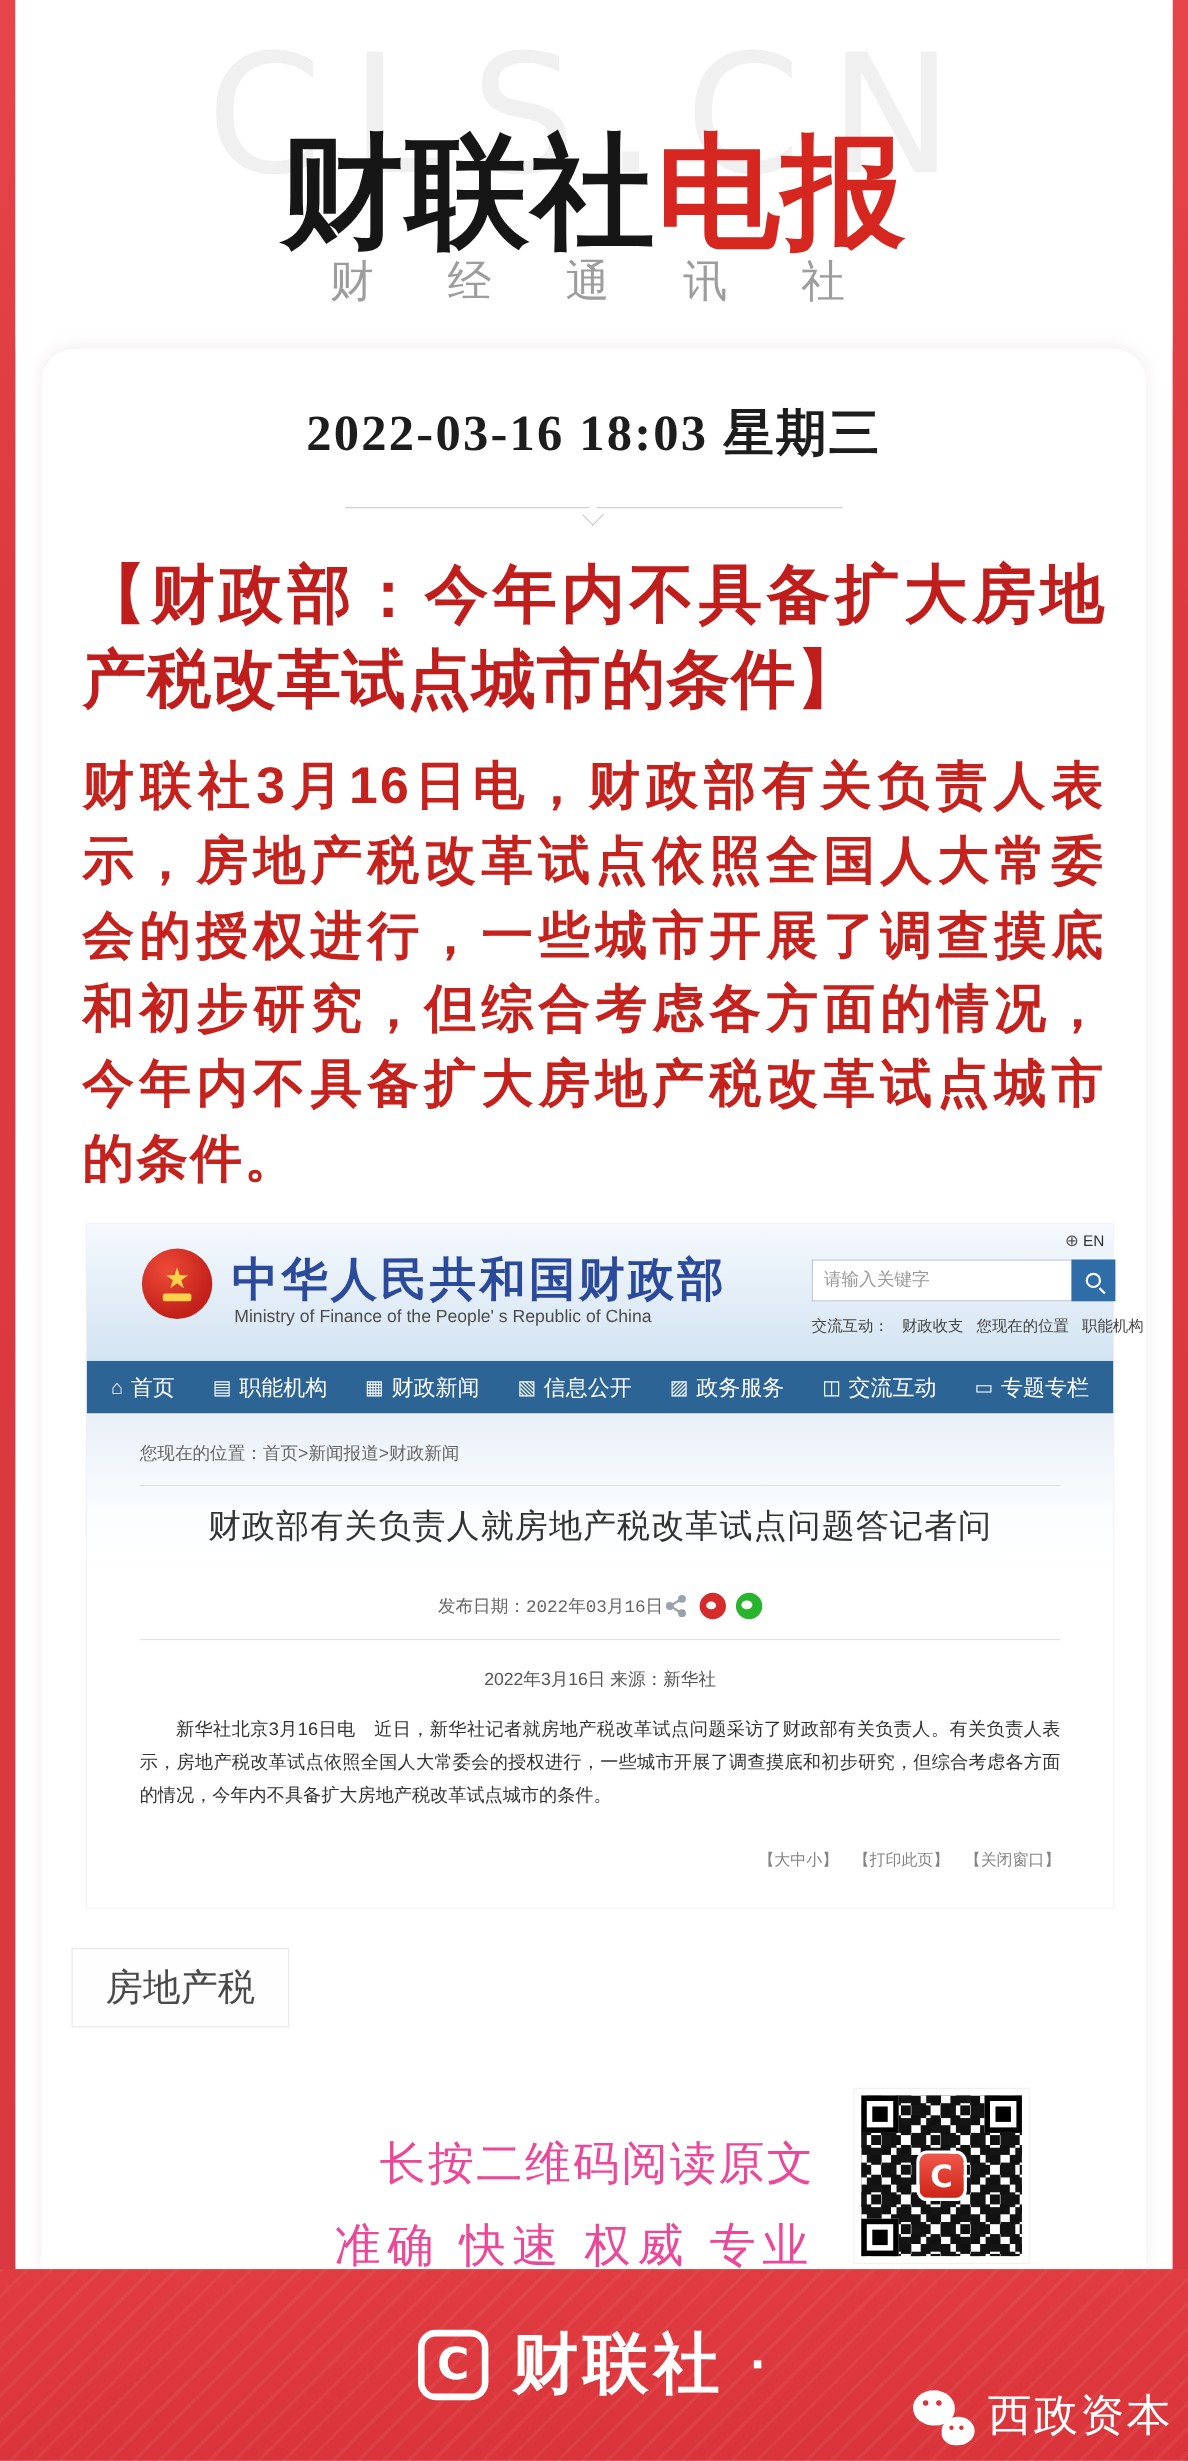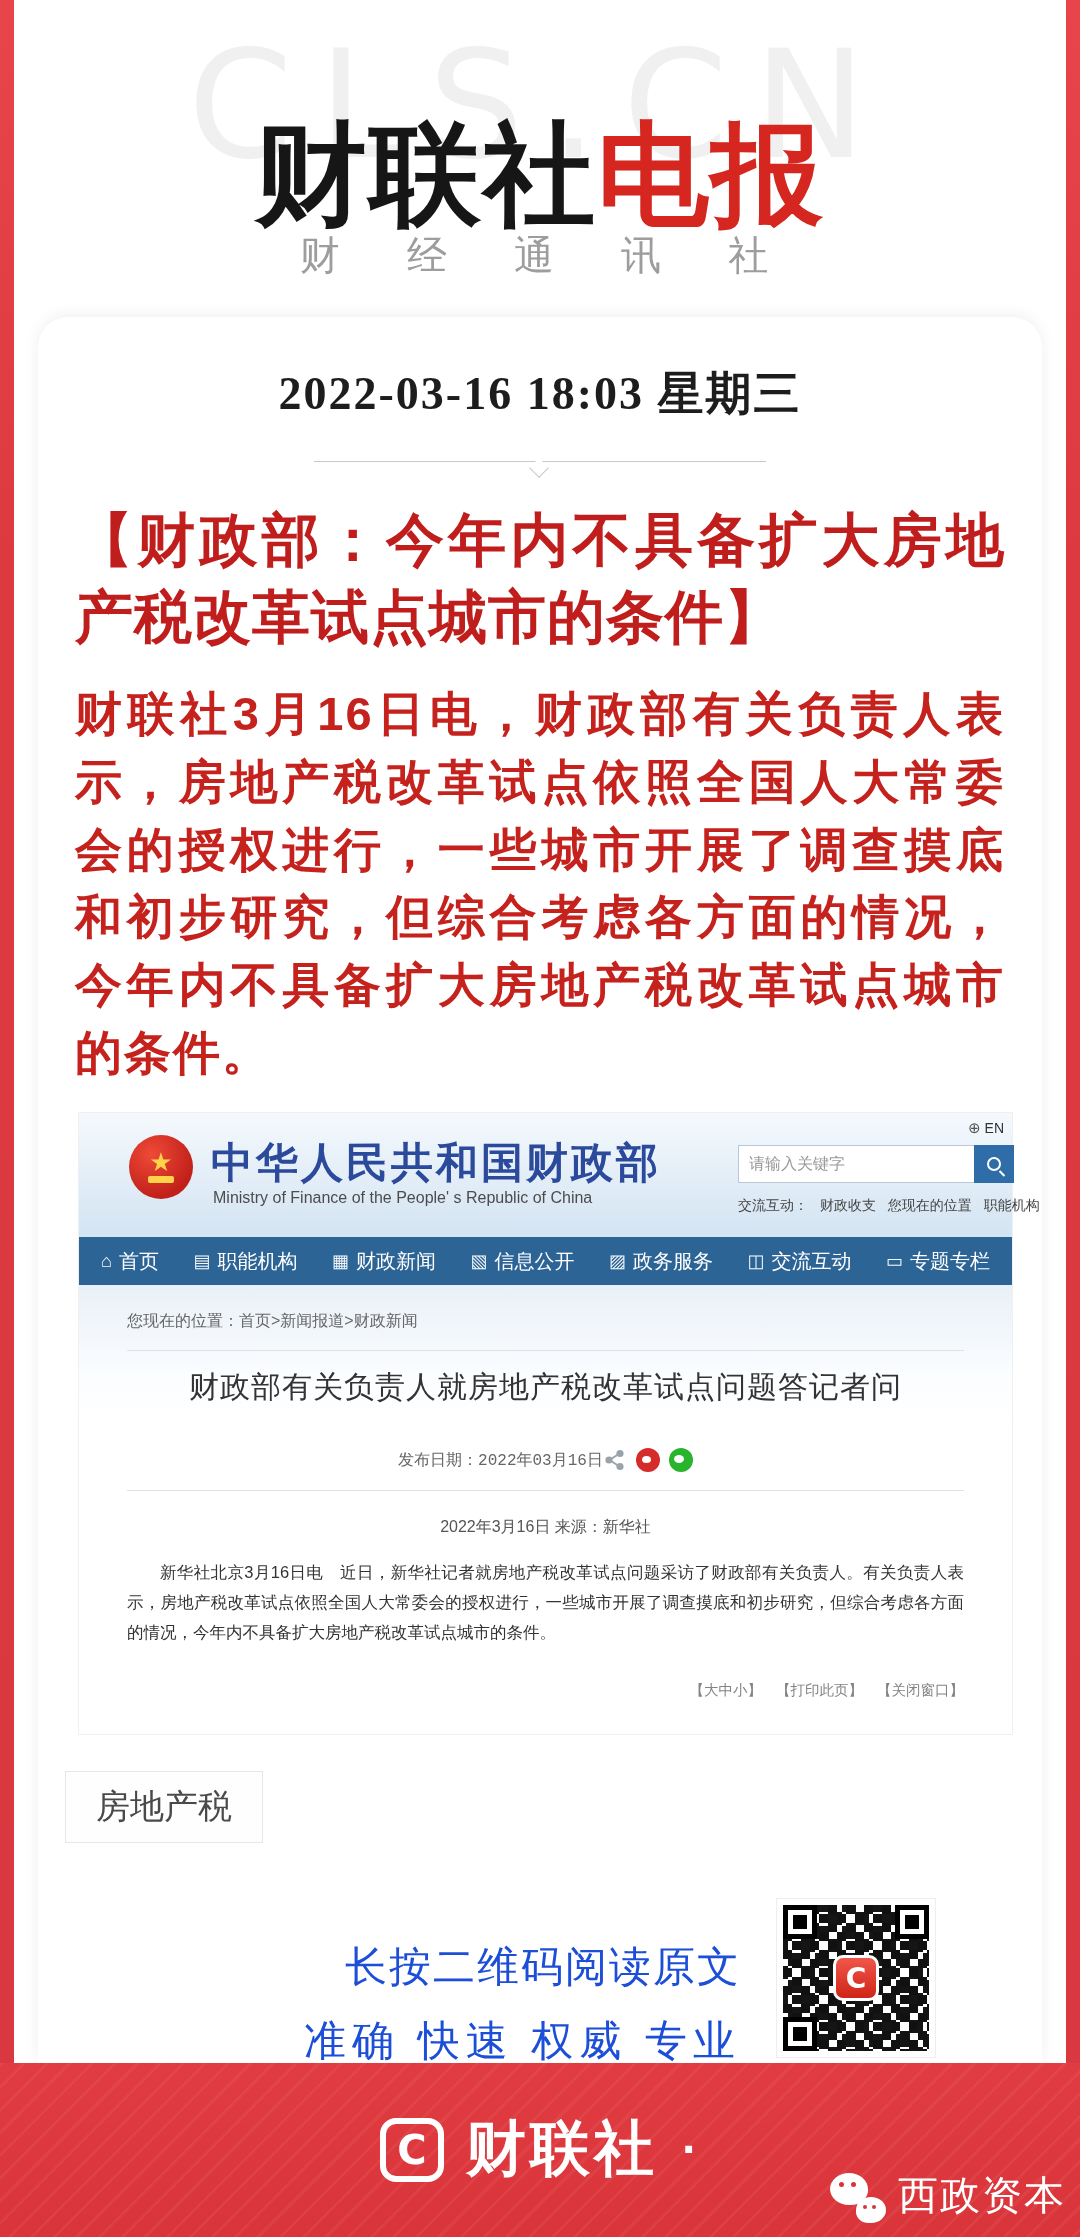--- a/index.html
+++ b/index.html
@@ -112,21 +112,21 @@
   }
   .mof-tools{ margin-top:34px; text-align:right; font-size:14.5px; color:#848484; }
   .mof-tools span{ margin-left:10px; cursor:pointer; }
   
   .tag-chip{
     display:inline-block; margin:36px 0 0 -10px; padding:12px 30px;
     border:1px solid #e7e7e7; background:#fefefe; font-size:34px; color:#4a4a4a; cursor:pointer;
   }
   
   .qr-section{ position:relative; height:330px; }
-  .qr-text{ position:absolute; right:264px; top:96px; text-align:right; color:#1d4ed8; }
+  .qr-text{ position:absolute; right:264px; top:96px; text-align:right; color:#ec4899; }
   .qr-line1{ font-size:42px; letter-spacing:2px; }
   .qr-line2{ font-size:42px; letter-spacing:6px; margin-top:18px; }
   .qr{
     position:absolute; right:70px; top:56px; width:158px; height:158px;
     background:#fff; border:6px solid #fff; box-shadow:0 0 0 1px #eee;
   }
   .qr-pattern{
     position:absolute; inset:0;
     background:
       repeating-conic-gradient(#111 0 25%, transparent 0 50%),

